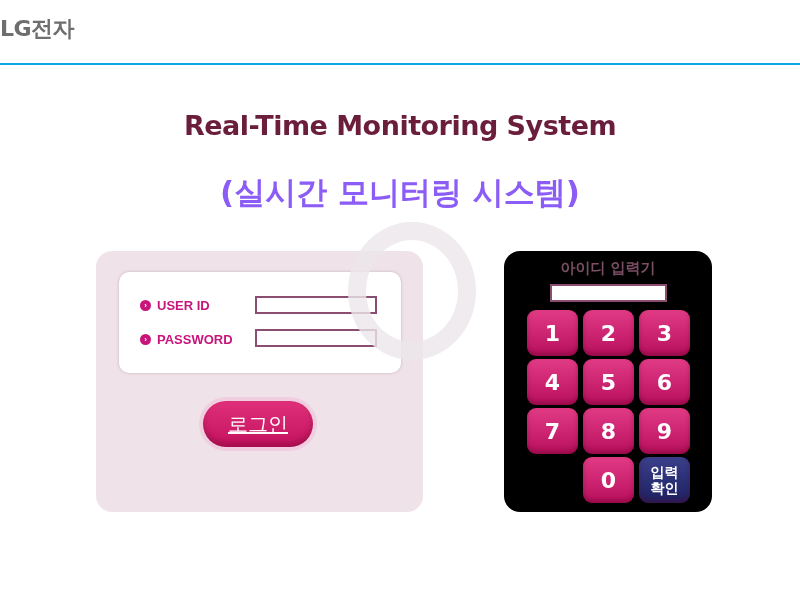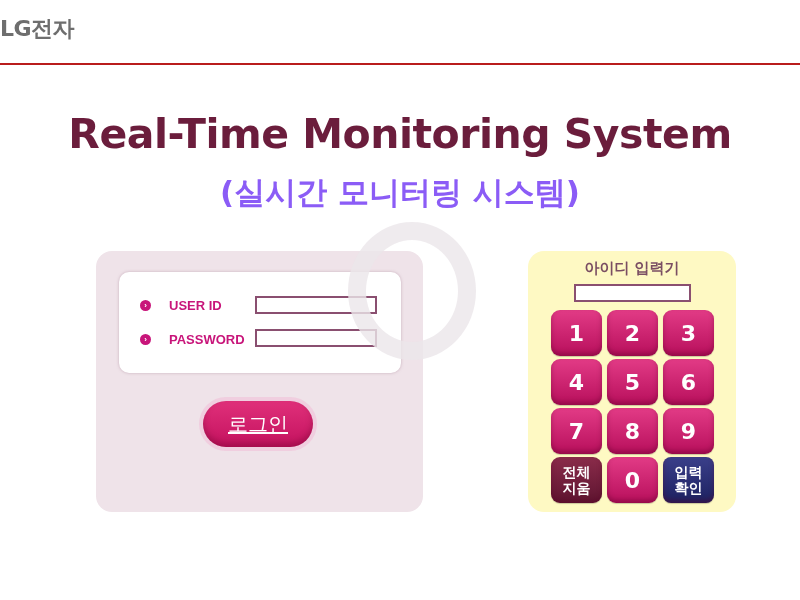--- a/index.html
+++ b/index.html
@@ -1,48 +1,48 @@
 <!DOCTYPE html>
 <html><head>
 <meta charset="utf-8">
 <style>
   html, body { margin:0; padding:0; }
   body { width:800px; height:600px; background:#ffffff; position:relative; overflow:hidden;
          font-family:"Liberation Sans", "DejaVu Sans", sans-serif; }
-  .header { position:absolute; left:0; top:0; width:800px; height:63px; border-bottom:2px solid #b91c1c; background:#fff; }
+  .header { position:absolute; left:0; top:0; width:800px; height:63px; border-bottom:2px solid #0ea5e9; background:#fff; }
   .logo { position:absolute; left:0; top:14px; font-size:22px; font-weight:bold; color:#6e6e6e; letter-spacing:-0.5px;
           font-family:"DejaVu Sans", sans-serif; }
-  .title { position:absolute; left:0; width:800px; text-align:center; top:110px; font-size:41px; font-weight:bold; color:#6b1d3c;
+  .title { position:absolute; left:0; width:800px; text-align:center; top:110px; font-size:27px; font-weight:bold; color:#6b1d3c;
            font-family:"DejaVu Sans", sans-serif; letter-spacing:-0.5px; }
   .subtitle { position:absolute; left:0; width:800px; text-align:center; top:172px; font-size:31px; font-weight:bold; color:#8b5cf6;
               font-family:"DejaVu Sans", sans-serif; }
   .watermark { position:absolute; left:348px; top:222px; width:128px; height:138px; border-radius:50%;
                border:18px solid rgba(235,230,234,0.8); box-sizing:border-box; }
   .login-panel { position:absolute; left:96px; top:251px; width:327px; height:261px; background:#efe3e9; border-radius:16px; }
   .login-box { position:absolute; left:23px; top:21px; width:282px; height:101px; background:#fff; border-radius:10px;
                box-shadow:0 0 3px rgba(160,120,140,0.5); }
   .field-row { position:absolute; left:21px; height:22px; display:flex; align-items:center; }
   .bullet { width:11px; height:11px; border-radius:50%; background:#c8157a; color:#fff; font-size:8px; line-height:11px;
             text-align:center; font-weight:bold; margin-right:6px; }
-  .field-label { color:#c8157a; font-weight:bold; font-size:13px;margin-left:12px; }
+  .field-label { color:#c8157a; font-weight:bold; font-size:13px; }
   .field-input { position:absolute; left:136px; width:122px; height:18px; border:2px solid #8a4f70; box-sizing:border-box; background:#fff; }
   .login-btn { position:absolute; left:107px; top:150px; width:110px; height:46px; border-radius:23px;
                background:linear-gradient(#e0307a,#c4125f); color:#fff; font-weight:normal; font-size:20px; text-align:center; line-height:46px;
                box-shadow:0 0 0 4px rgba(240,200,220,0.8), inset 0 -4px 6px rgba(100,0,40,0.35);
                font-family:"DejaVu Sans", sans-serif; text-decoration:underline; }
-  .keypad-panel { position:absolute; left:528px; top:251px; width:208px; height:261px; background:#fef9c3; border-radius:16px; }
+  .keypad-panel { position:absolute; left:504px; top:251px; width:208px; height:261px; background:#000000; border-radius:16px; }
   .keypad-title { position:absolute; left:0; top:8px; width:208px; text-align:center; font-weight:bold; color:#7a4e63; font-size:15px;
                   font-family:"DejaVu Sans", sans-serif; }
   .keypad-display { position:absolute; left:46px; top:33px; width:117px; height:18px; border:2px solid #8a4f70; background:#fff; box-sizing:border-box; }
   .key { position:absolute; width:51px; height:46px; border-radius:9px; color:#fff; font-weight:bold; text-align:center;
          background:linear-gradient(#e23b86,#b80f5c); box-shadow:inset 0 -3px 5px rgba(90,0,40,0.4), 0 1px 1px rgba(0,0,0,0.2);
          display:flex; align-items:center; justify-content:center; font-size:22px; font-family:"DejaVu Sans", sans-serif; }
   .key.small { font-size:14px; line-height:16px; white-space:pre-line; }
   .key.clear { background:linear-gradient(#8a2b4a,#5e1430); }
-  .key.confirm { background:linear-gradient(#3a3f8a,#1d2160);border-radius:8px; }
+  .key.confirm { background:linear-gradient(#3a3f8a,#1d2160); }
 </style>
 </head>
 <body>
 
 <div class="header">
   <div class="logo">LG전자</div>
 </div>
 
 <div class="title">Real-Time Monitoring System</div>
 <div class="subtitle">(실시간 모니터링 시스템)</div>
@@ -74,18 +74,16 @@
   <div class="key" style="left:135px;top:59px;">3</div>
 
   <div class="key" style="left:23px;top:108px;">4</div>
   <div class="key" style="left:79px;top:108px;">5</div>
   <div class="key" style="left:135px;top:108px;">6</div>
 
   <div class="key" style="left:23px;top:157px;">7</div>
   <div class="key" style="left:79px;top:157px;">8</div>
   <div class="key" style="left:135px;top:157px;">9</div>
 
-  <div class="key small clear" style="left:23px;top:206px;">전체
-지움</div>
   <div class="key" style="left:79px;top:206px;">0</div>
   <div class="key small confirm" style="left:135px;top:206px;">입력
 확인</div>
 </div>
 
 </body></html>

